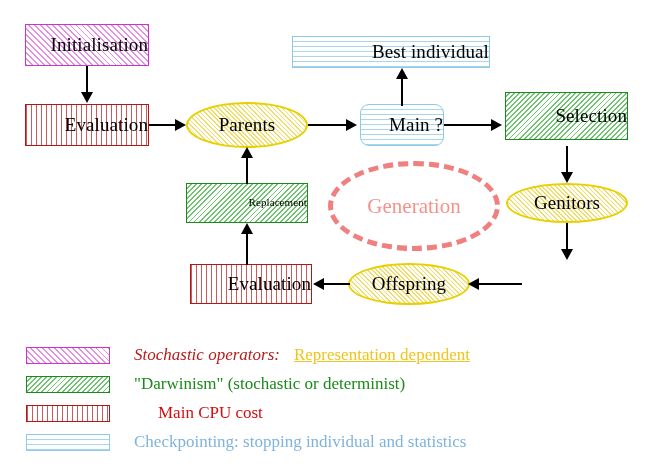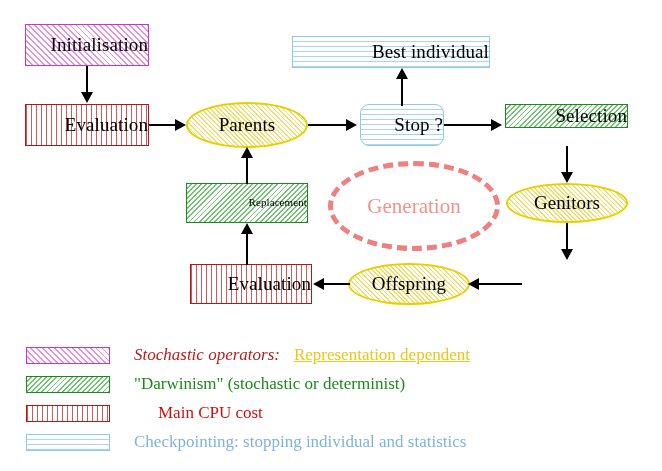--- a/index.html
+++ b/index.html
@@ -159,24 +159,24 @@
 
   <div class="node ellipse fill-yellow" style="left:186px; top:102px; width:122px; height:46px;">
     <span class="lbl">Parents</span>
   </div>
 
   <div class="node box fill-blue" style="left:292px; top:36px; width:198px; height:32px;">
     <span class="lbl">Best individual</span>
   </div>
 
   <div class="node box rounded fill-blue" style="left:360px; top:104px; width:84px; height:42px;">
-    <span class="lbl">Stop ?</span>
-  </div>
-
-  <div class="node box fill-green" style="left:505px; top:104px; width:123px; height:24px;padding-left:28px;">
+    <span class="lbl">Main ?</span>
+  </div>
+
+  <div class="node box fill-green" style="left:505px; top:92px; width:123px; height:48px;padding-left:28px;">
     <span class="lbl">Selection</span>
   </div>
 
   <div class="node box fill-green" style="left:186px; top:183px; width:122px; height:40px;">
     <span class="lbl" style="font-size:11px;">Replacement</span>
   </div>
 
   <div class="gen-ellipse" style="left:328px; top:161px; width:172px; height:90px;">
     <span class="lbl">Generation</span>
   </div>

